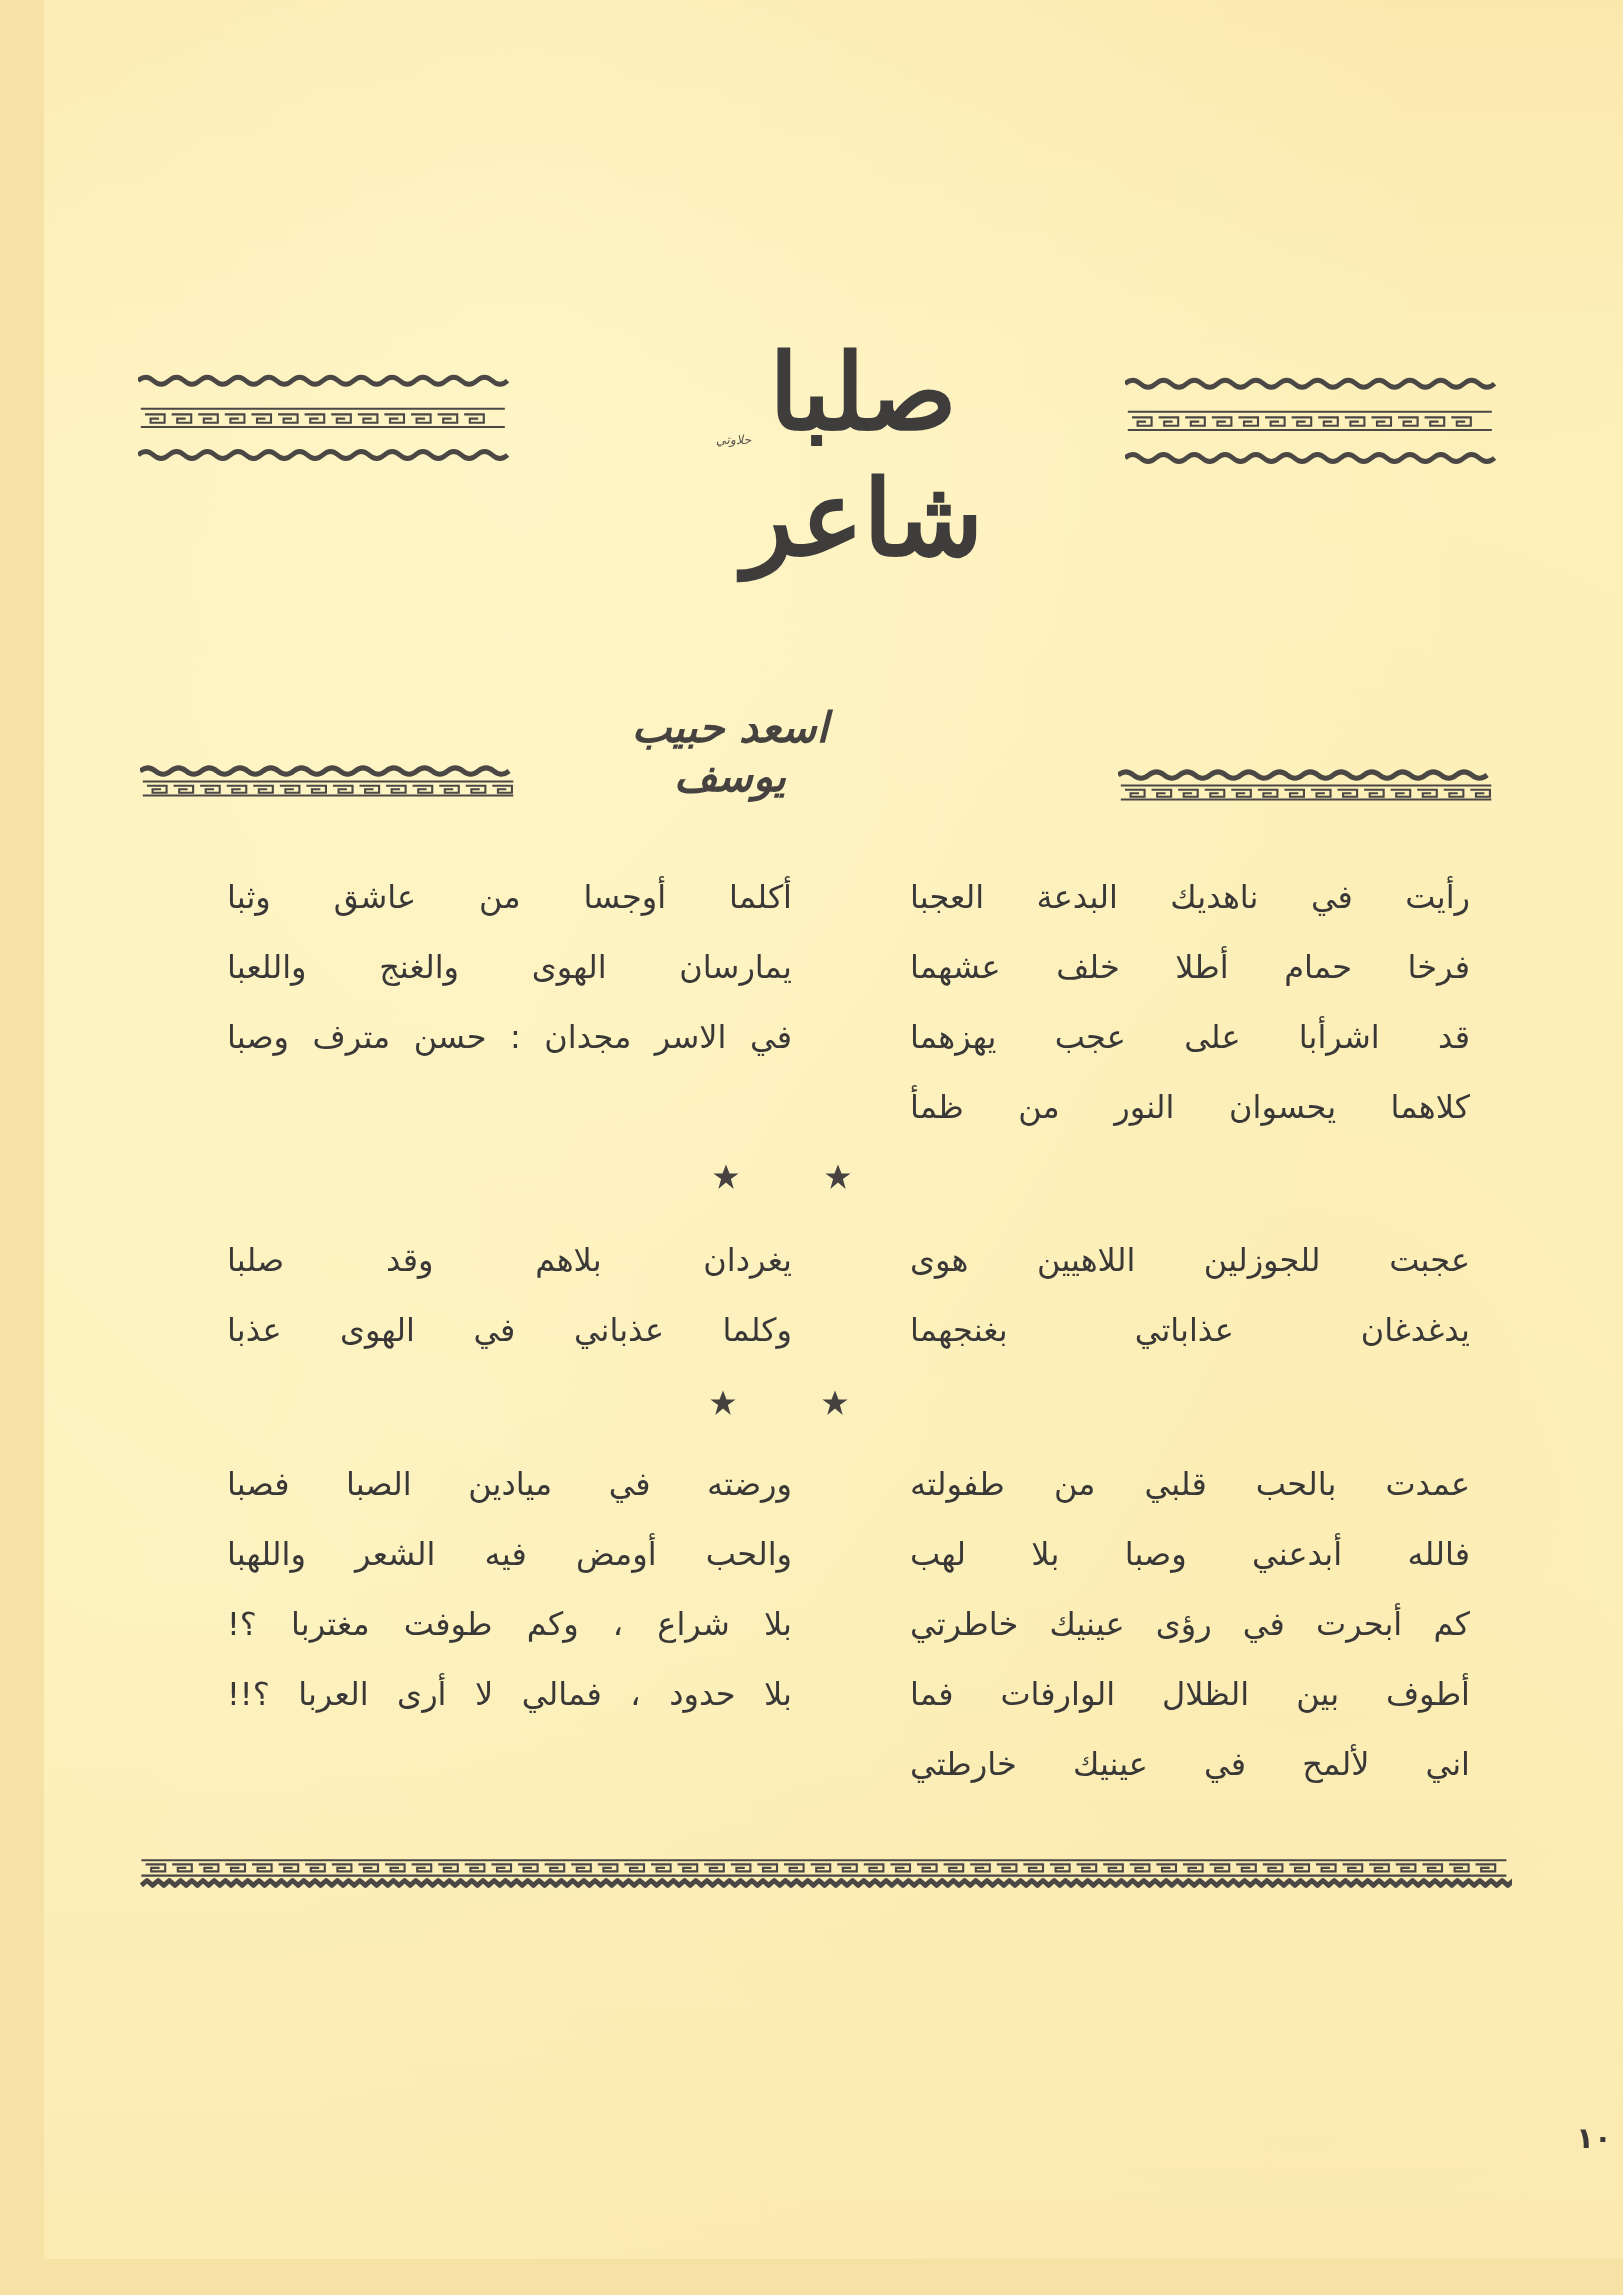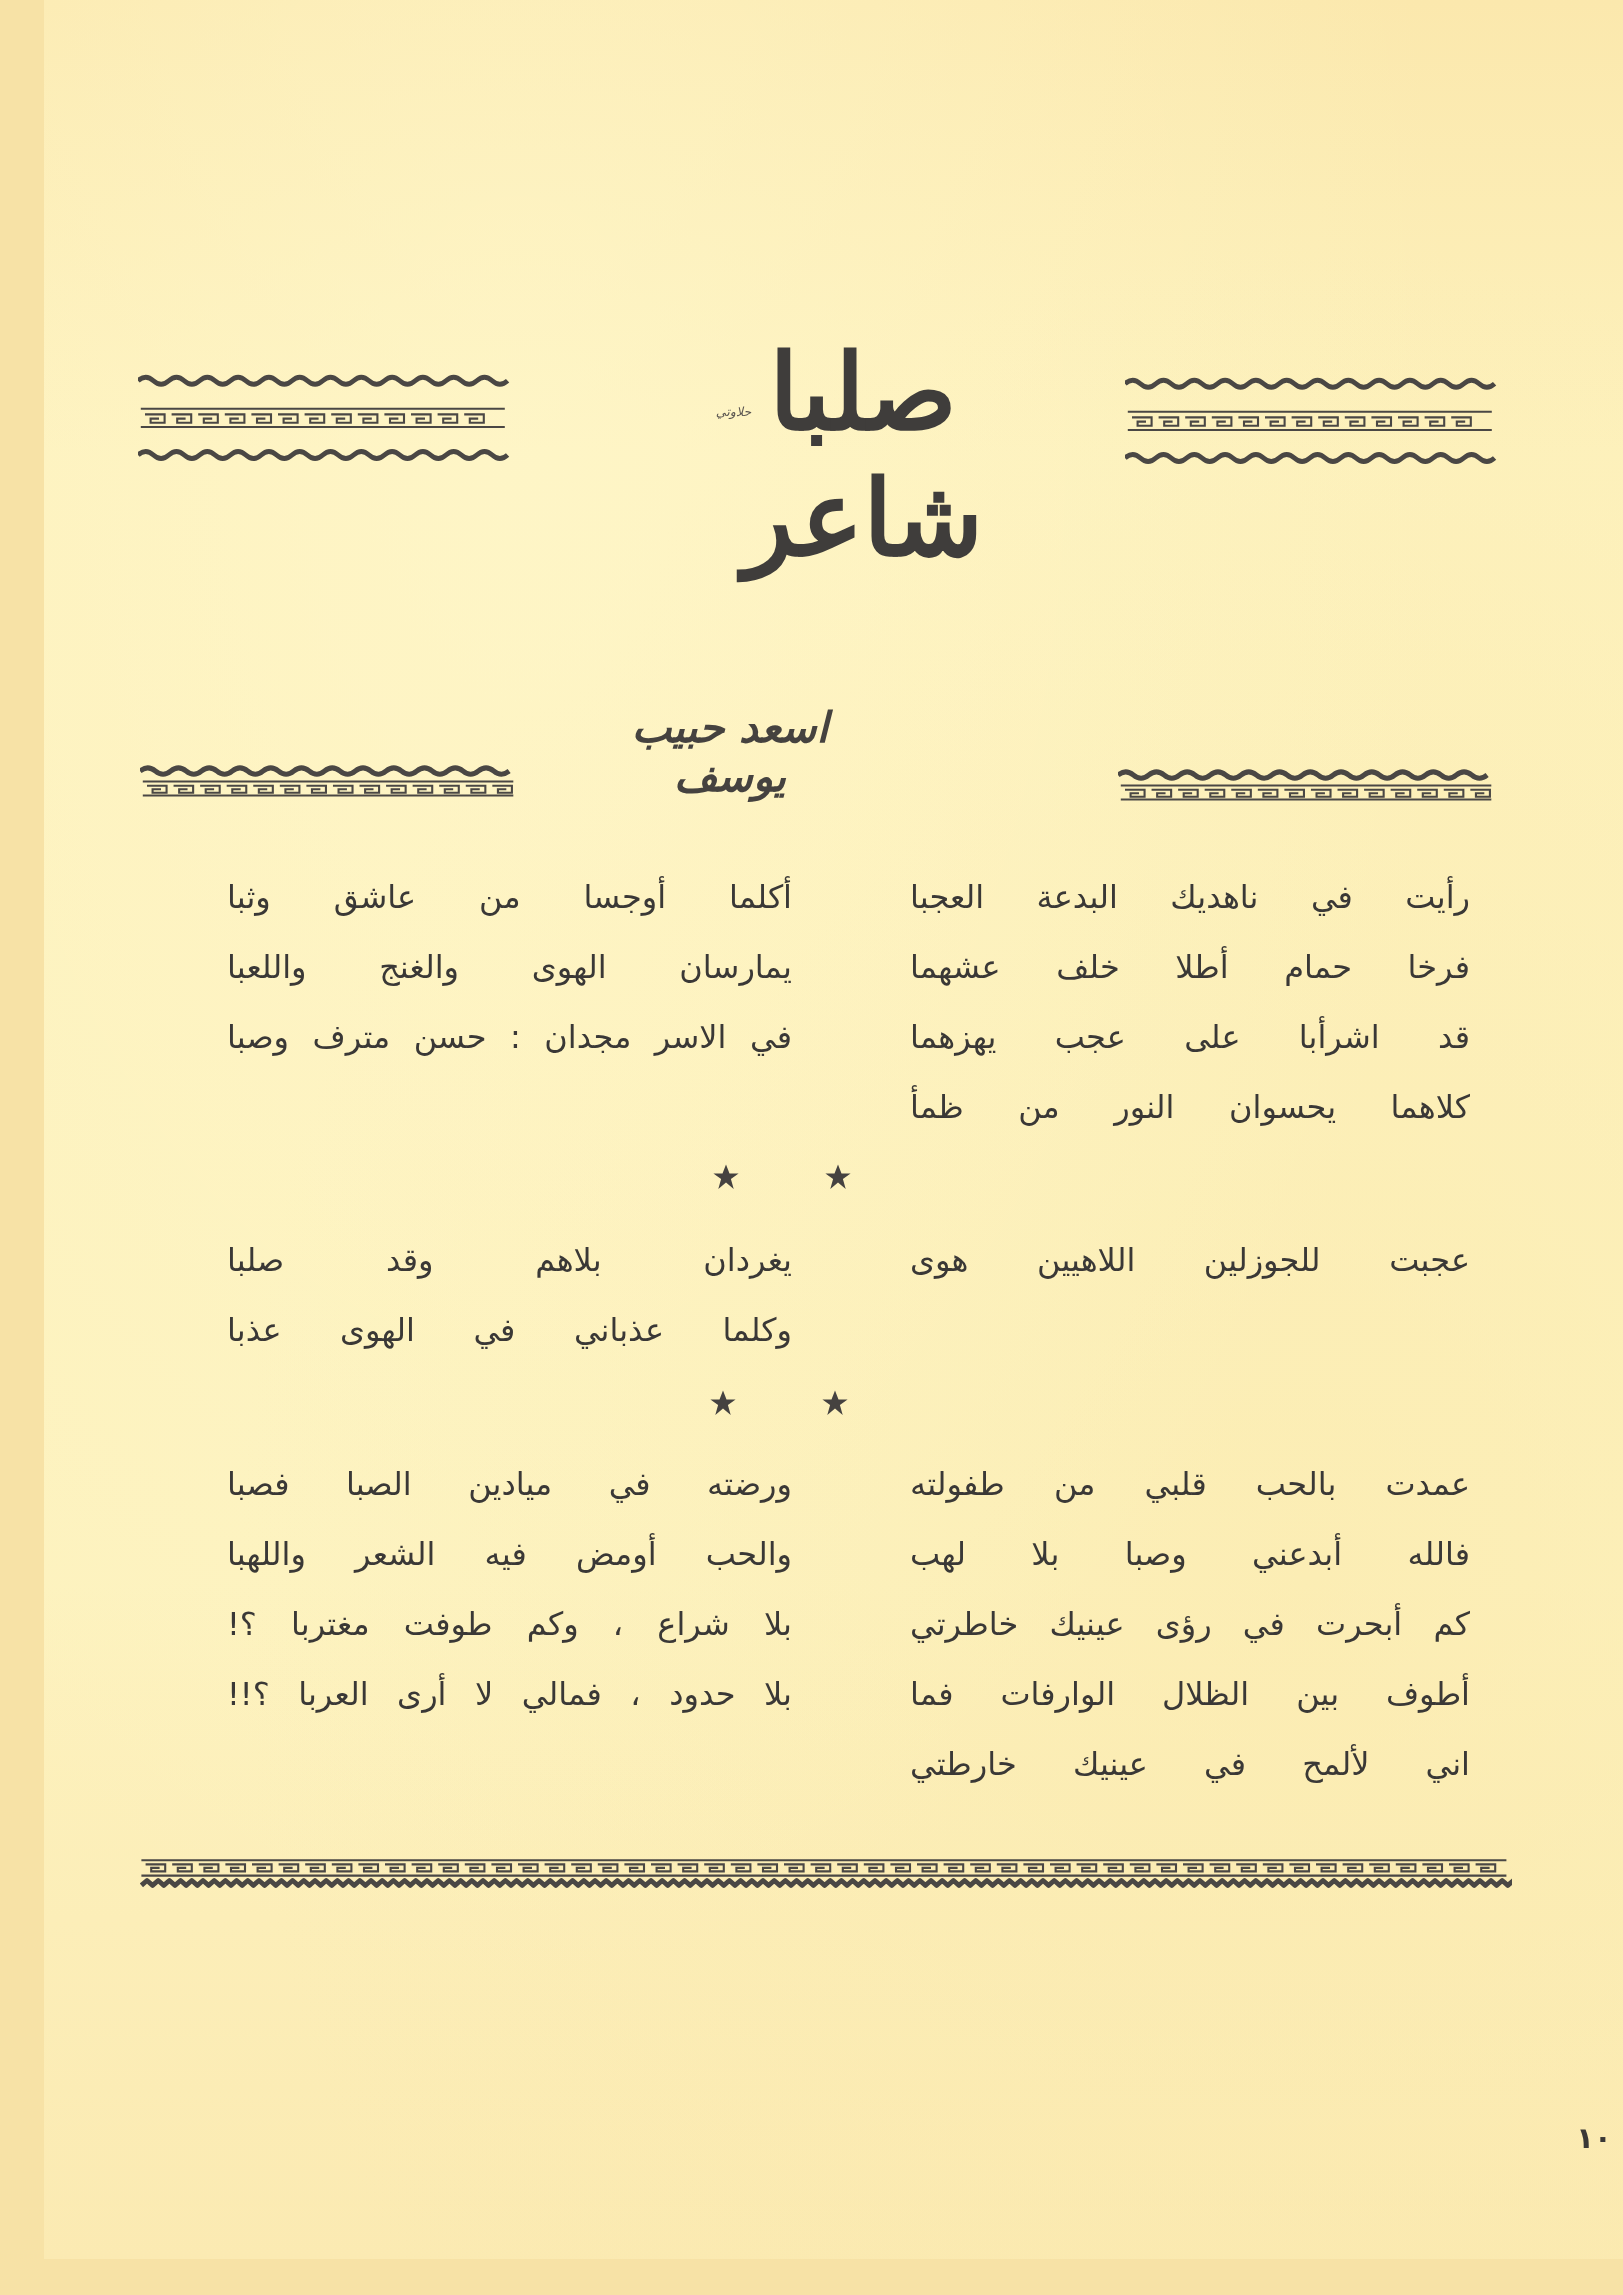--- a/index.html
+++ b/index.html
@@ -21,21 +21,21 @@
   .rtl { direction: rtl; unicode-bidi: isolate; }
 
   
   .title {
     left: 602px; top: 329px; width: 434px; height: 126px;
     font-family: "DejaVu Serif", serif; font-weight: bold;
     font-size: 105px; line-height: 126px; text-align: center;
     color: #3f3d3b; letter-spacing: 1.4px;
   }
   .calligrapher {
-    left: 665px; top: 404px; width: 49px; font-size: 12.6px; color: #5a5550;
+    left: 665px; top: 432px; width: 49px; font-size: 12.6px; color: #5a5550;
     text-align: center; font-style: italic;
   }
   .author {
     left: 546px; top: 703px; width: 280px; height: 49px;
     font-family: "DejaVu Serif", serif; font-weight: bold; font-style: italic;
     font-size: 42px; line-height: 49px; text-align: center; color: #45423f;
   }
 
   
   .ornament { position: absolute; }
@@ -129,20 +129,21 @@
 
   <svg class="star" style="left:668px; top:1163px;" viewBox="0 0 40 40">
     <polygon points="20,2 25,15 38,15 27,23 31,37 20,28 9,37 13,23 2,15 15,15" fill="#454240"></polygon>
   </svg>
   <svg class="star" style="left:780px; top:1163px;" viewBox="0 0 40 40">
     <polygon points="20,2 25,15 38,15 27,23 31,37 20,28 9,37 13,23 2,15 15,15" fill="#454240"></polygon>
   </svg>
 
   <div class="col right rtl" style="top:1225px;">
     <div class="verse-line">عجبت للجوزلين اللاهيين هوى</div>
+    <div class="verse-line">يدغدغان عذاباتي بغنجهما</div>
   </div>
   <div class="col left rtl" style="top:1225px;">
     <div class="verse-line" style="padding-right:0; text-align-last:justify;">يغردان بلاهم وقد صلبا</div>
     <div class="verse-line">وكلما عذباني في الهوى عذبا</div>
   </div>
 
   <svg class="star" style="left:665px; top:1389px;" viewBox="0 0 40 40">
     <polygon points="20,2 25,15 38,15 27,23 31,37 20,28 9,37 13,23 2,15 15,15" fill="#454240"></polygon>
   </svg>
   <svg class="star" style="left:777px; top:1389px;" viewBox="0 0 40 40">

